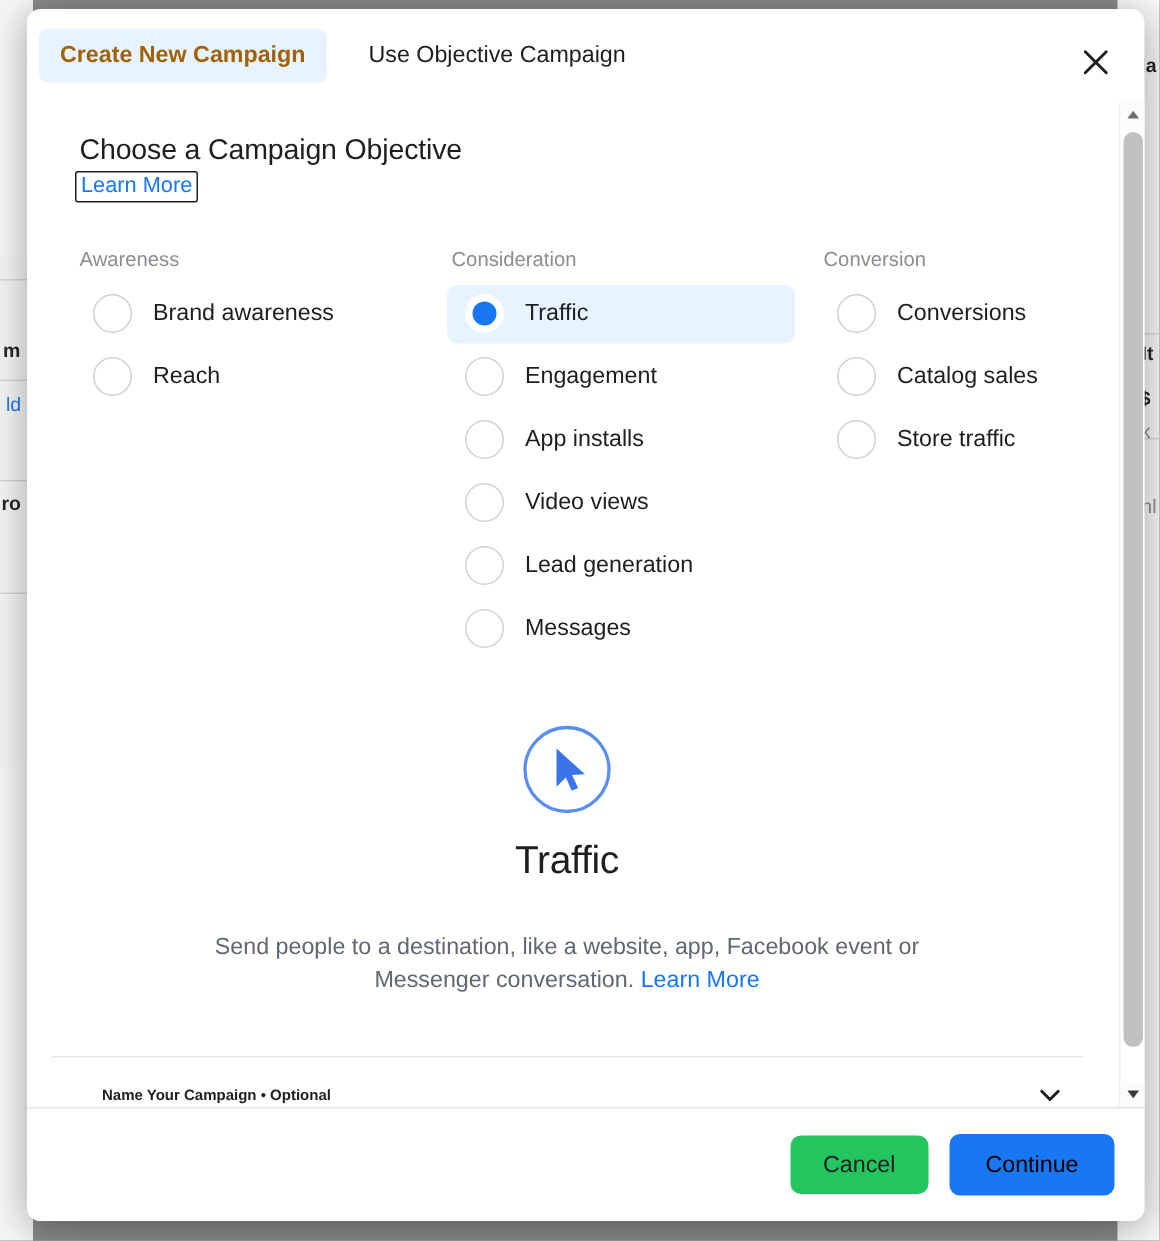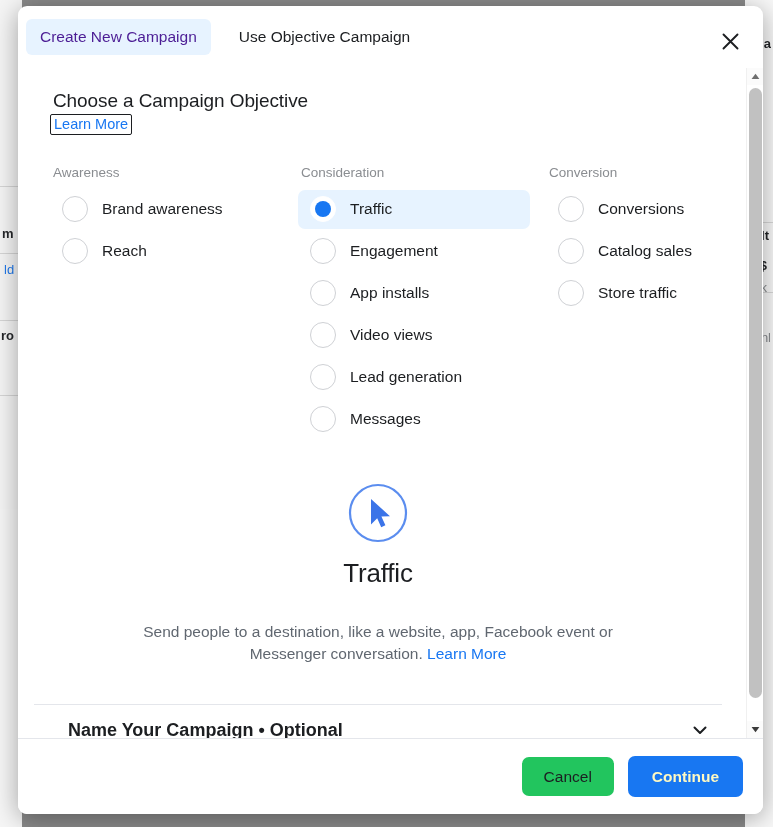--- a/index.html
+++ b/index.html
@@ -80,22 +80,22 @@
   }
   .tab {
     font-size: 15.5px;
     padding: 9px 14px;
     border-radius: 6px;
     cursor: pointer;
     white-space: nowrap;
     line-height: 1.15;
   }
   .tab.active {
-    color: #4c1d95;
-    font-weight: normal;
+    color: #a16207;
+    font-weight: bold;
     background: #e7f3ff;
   }
   .tab.inactive {
     color: #1c1e21;
     font-weight: normal;
     background: transparent;
     margin-left: 14px;
   }
   #close-btn {
     position: absolute;
@@ -227,21 +227,21 @@
     margin-top: 38px;
     border-top: 1px solid #e4e6eb;
     height: 52px;
     display: flex;
     align-items: center;
     justify-content: space-between;
     padding: 0 12px 0 34px;
     cursor: pointer;
   }
   #name-section-label {
-    font-size: 18px;
+    font-size: 10px;
     font-weight: bold;
     color: #1c1e21;
   }
   #name-section-chevron { display: flex; align-items: center; }
 
   
   #modal-scrollbar {
     flex: 0 0 17px;
     width: 17px;
     background: #ffffff;
@@ -288,22 +288,22 @@
     line-height: 1;
   }
   #cancel-button {
     background: #22c55e;
     color: #1c1e21;
     padding: 12px 22px;
     margin-right: 14px;
   }
   #continue-button {
     background: #1877f2;
-    color: #fef9c3;
-    font-weight: bold;
+    color: #000000;
+    font-weight: normal;
     padding: 13px 24px;
   }
 </style>
 </head>
 <body>
 
 <div id="page-backdrop">
 
   <div class="bg-strip-left">
     <div class="bg-line" style="top:186px;"></div>

